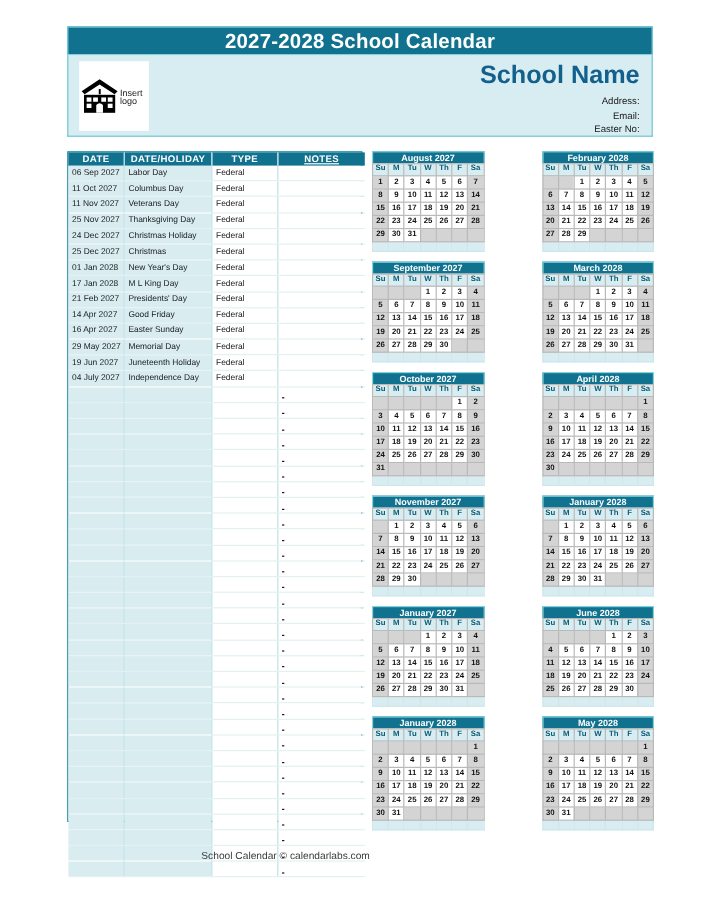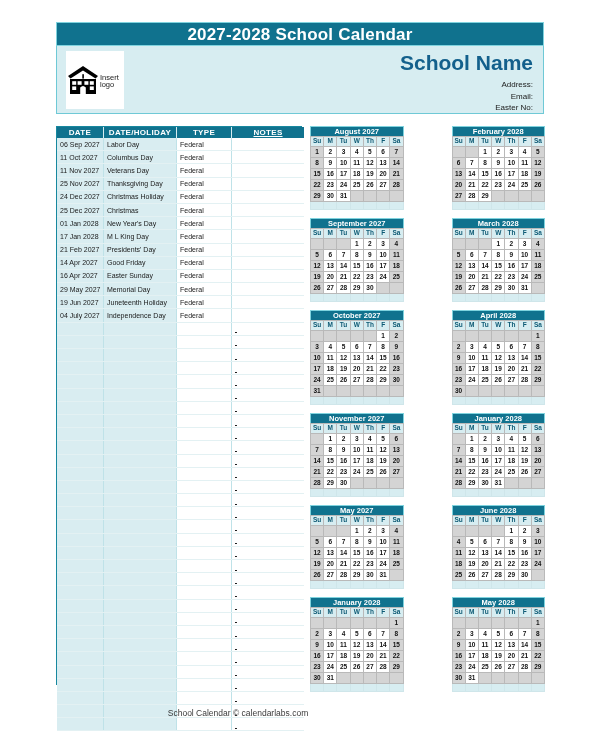--- a/index.html
+++ b/index.html
@@ -1129,21 +1129,21 @@
                 <td class="blank-row">&nbsp;</td>
                 <td class="blank-row">&nbsp;</td>
                 <td class="blank-row">&nbsp;</td>
               </tr>
             </tbody>
           </table>
         </div>
       </div>
       <div class="month-row">
         <div class="month">
-          <div class="month-title">May 2027</div>
+          <div class="month-title">January 2027</div>
           <table>
             <thead>
               <tr>
                 <th>Su</th>
                 <th>M</th>
                 <th>Tu</th>
                 <th>W</th>
                 <th>Th</th>
                 <th>F</th>
                 <th>Sa</th>

